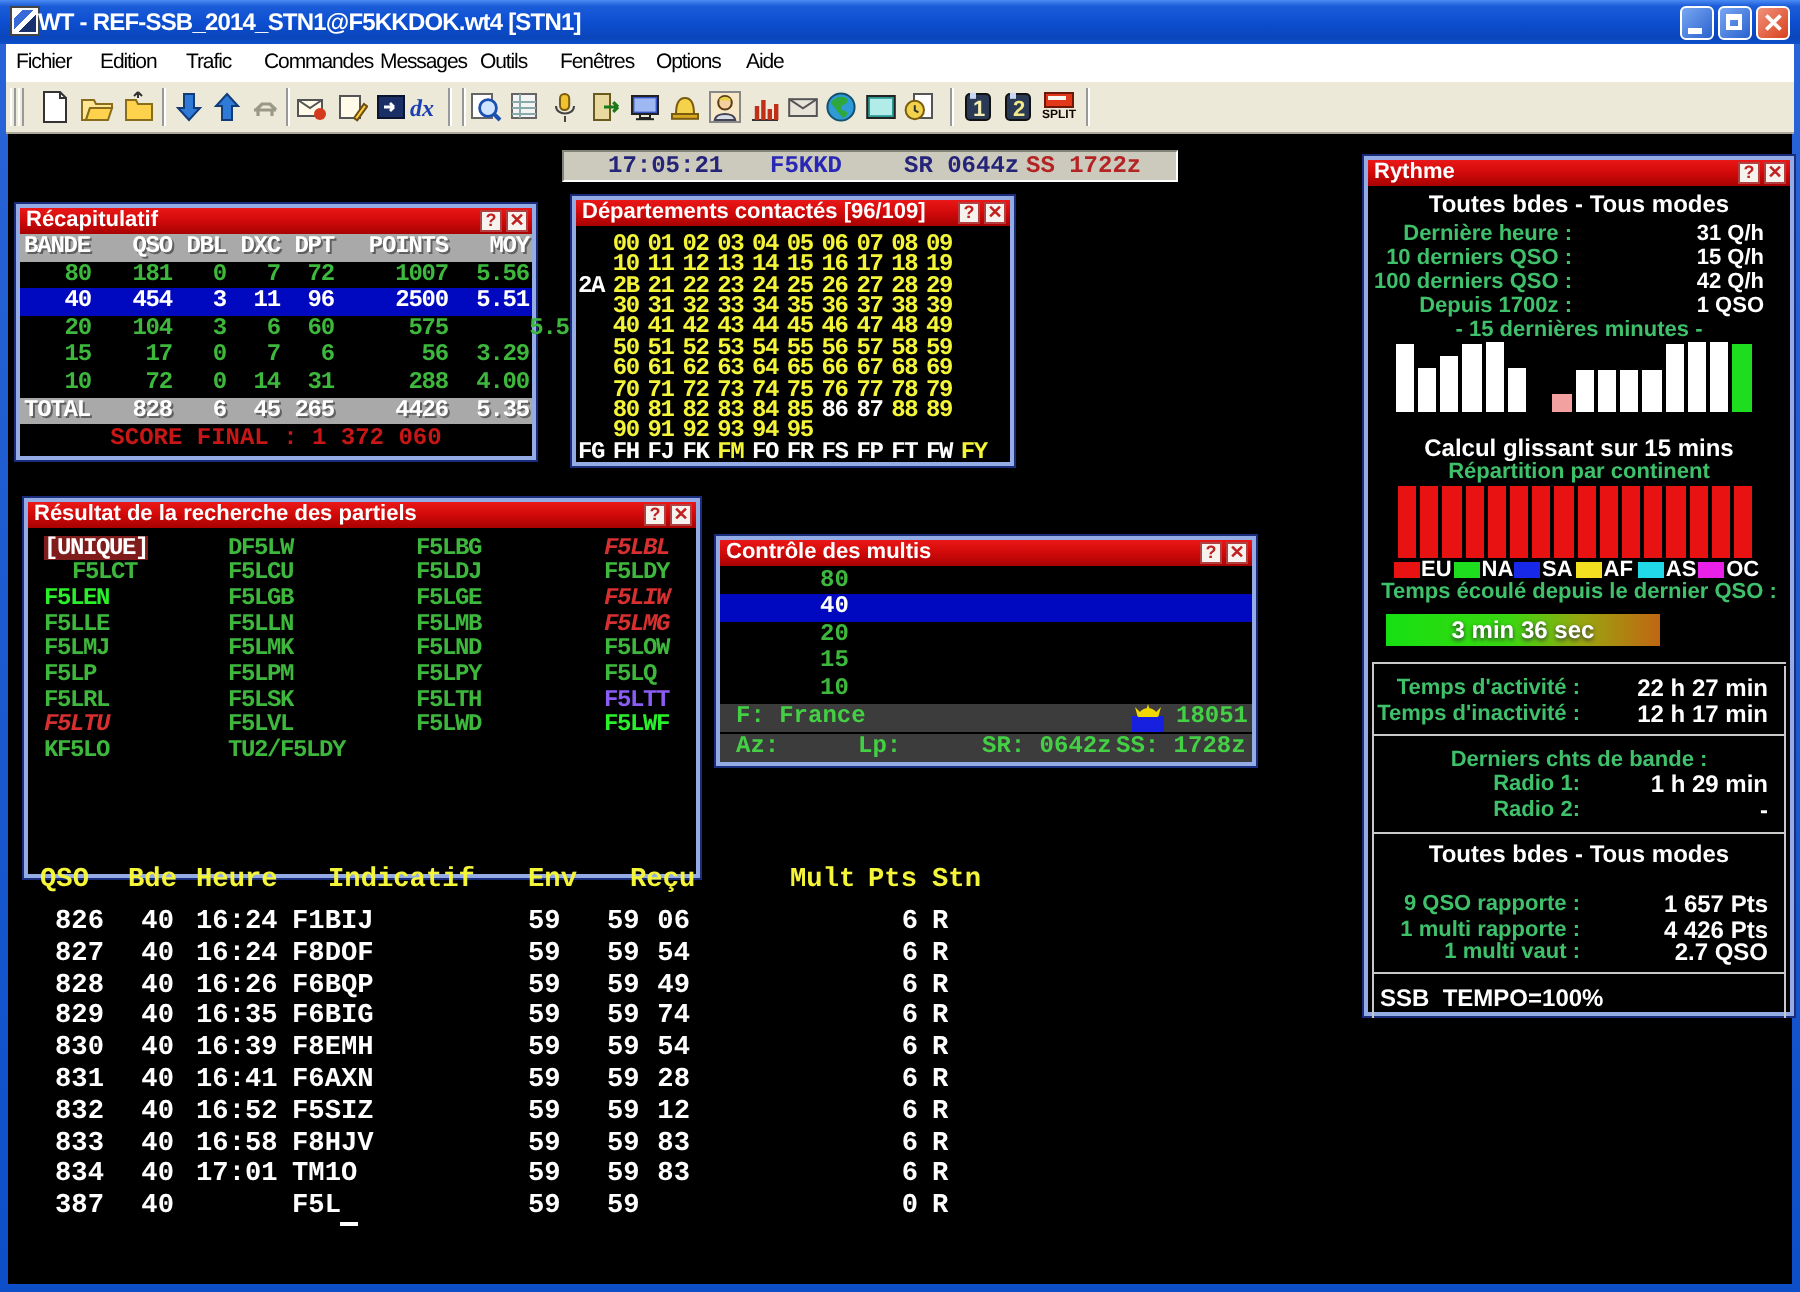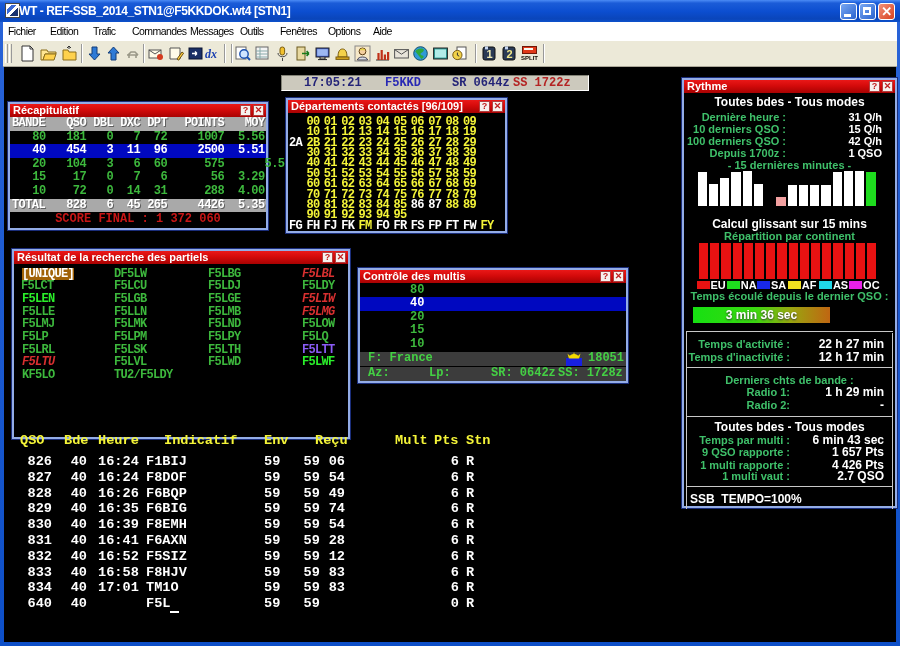--- a/index.html
+++ b/index.html
@@ -381,27 +381,27 @@
         <span class="abs wt" style="left:157.6px">FT</span>
         <span class="abs wt" style="left:175.0px">FW</span>
         <span class="abs yl" style="left:192.4px">FY</span>
       </div>
 </div>
   </div>
 <div class="w" id="part" style="left:12px;top:249px;width:338px;height:190px">
 <div class="tb" style="font-size:11px">Résultat de la recherche des partiels<div class="bt" style="left:308px">?</div><div class="bt" style="left:321px;color:#c02020">✕</div></div>
 <div class="abs mono" style="left:0;top:13px;width:334px;height:130px;font-size:12px;letter-spacing:-0.7px">
 <div class="r" style="top:3.5px;height:12.7px;line-height:12px">
-        <span class="abs" style="left:8px;color:#fff;background:#a16207">[UNIQUE]</span>
+        <span class="abs" style="left:8px;color:#fff;background:#7f1d1d">[UNIQUE]</span>
         <span class="abs" style="left:100px;color:#3db83d">DF5LW</span>
         <span class="abs" style="left:194px;color:#3db83d">F5LBG</span>
         <span class="abs" style="left:288px;color:#d83030;font-style:italic">F5LBL</span>
       </div>
 <div class="r" style="top:16.2px;height:12.7px;line-height:12px">
-        <span class="abs" style="left:7px;color:#3db83d">F5LCT</span>
+        <span class="abs" style="left:22px;color:#3db83d">F5LCT</span>
         <span class="abs" style="left:100px;color:#3db83d">F5LCU</span>
         <span class="abs" style="left:194px;color:#3db83d">F5LDJ</span>
         <span class="abs" style="left:288px;color:#3db83d">F5LDY</span>
       </div>
 <div class="r" style="top:28.9px;height:12.7px;line-height:12px">
         <span class="abs" style="left:8px;color:#2aef2a">F5LEN</span>
         <span class="abs" style="left:100px;color:#3db83d">F5LGB</span>
         <span class="abs" style="left:194px;color:#3db83d">F5LGE</span>
         <span class="abs" style="left:288px;color:#d83030;font-style:italic">F5LIW</span>
       </div>
@@ -576,24 +576,20 @@
         <span class="ra" style="left:0;width:200px;color:#fff;font-size:12px">1 h 29 min</span>
       </div>
 <div class="r" style="top:306.5px;height:12px;line-height:11px">
         <span class="ra" style="left:0;width:106px;color:#3fc06a">Radio 2:</span>
         <span class="ra" style="left:0;width:200px;color:#fff;font-size:12px">-</span>
       </div>
 <div class="abs" style="left:2px;top:323.0px;width:207px;height:1px;background:#c8c8c8"></div>
 <div class="r" style="top:329.0px;height:12px;line-height:11px">
         <span style="position:absolute;left:0;width:100%;text-align:center;color:#fff;font-size:12px">Toutes bdes - Tous modes</span>
       </div>
-<div class="r" style="top:341.5px;height:12px;line-height:11px">
-        <span class="ra" style="left:0;width:106px;color:#3fc06a">Temps par multi :</span>
-        <span class="ra" style="left:0;width:200px;color:#fff;font-size:12px">6 min 43 sec</span>
-      </div>
 <div class="r" style="top:354.0px;height:12px;line-height:11px">
         <span class="ra" style="left:0;width:106px;color:#3fc06a">9 QSO rapporte :</span>
         <span class="ra" style="left:0;width:200px;color:#fff;font-size:12px">1 657 Pts</span>
       </div>
 <div class="r" style="top:366.5px;height:12px;line-height:11px">
         <span class="ra" style="left:0;width:106px;color:#3fc06a">1 multi rapporte :</span>
         <span class="ra" style="left:0;width:200px;color:#fff;font-size:12px">4 426 Pts</span>
       </div>
 <div class="r" style="top:378.0px;height:12px;line-height:11px">
         <span class="ra" style="left:0;width:106px;color:#3fc06a">1 multi vaut :</span>
@@ -712,21 +708,21 @@
       <span class="ra" style="left:0;width:87px">40</span>
       <span class="abs" style="left:98px">17:01</span>
       <span class="abs" style="left:146px">TM1O</span>
       <span class="abs" style="left:264px">59</span>
       <span class="abs" style="left:303.5px">59</span>
       <span class="ra" style="left:0;width:345px">83</span>
       <span class="ra" style="left:0;width:459px">6</span>
       <span class="abs" style="left:466px">R</span>
     </div>
 <div class="r wt" style="top:167.2px;height:14px;line-height:13px">
-      <span class="ra" style="left:0;width:52px">640</span>
+      <span class="ra" style="left:0;width:52px">387</span>
       <span class="ra" style="left:0;width:87px">40</span>
       <span class="abs" style="left:98px"></span>
       <span class="abs" style="left:146px">F5L<span style="border-bottom:2px solid #fff">&nbsp;</span></span>
       <span class="abs" style="left:264px">59</span>
       <span class="abs" style="left:303.5px">59</span>
       <span class="ra" style="left:0;width:459px">0</span>
       <span class="abs" style="left:466px">R</span>
     </div>
 </div>
 </body></html>

